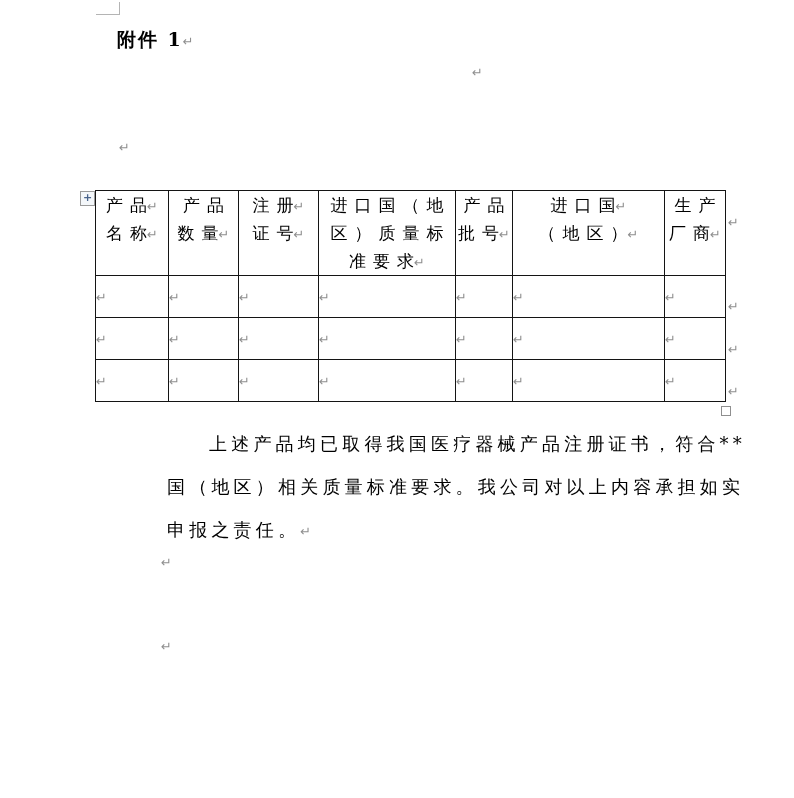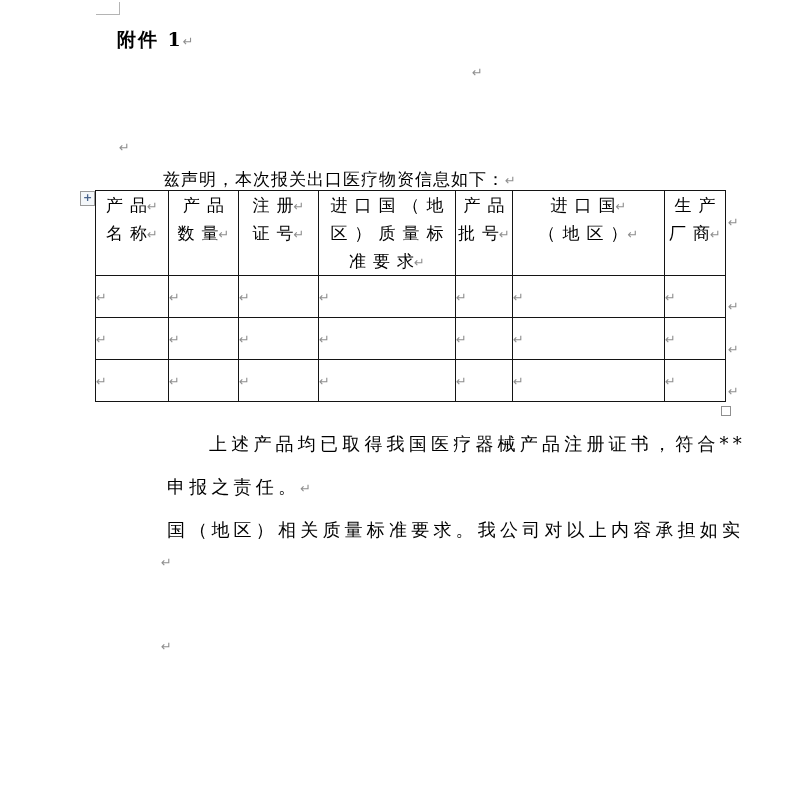--- a/index.html
+++ b/index.html
@@ -65,21 +65,20 @@
 
   <div class="abs corner-mark"></div>
 
   <div class="abs attachment"><span>附件 1</span><span class="pilcrow">↵</span></div>
 
   <div class="abs pilcrow pretitle-mark">↵</div>
 
 
   <div class="abs pilcrow empty-mark-1">↵</div>
 
-  <div class="abs intro"><span>兹声明，本次报关出口医疗物资信息如下：</span><span class="pilcrow">↵</span></div>
 
   <div class="abs move-handle"><span>+</span></div>
 
   <table class="decl">
     <colgroup>
       <col style="width:73px">
       <col style="width:70px">
       <col style="width:80px">
       <col style="width:137px">
       <col style="width:57px">
@@ -150,22 +149,22 @@
 
   <div class="abs pilcrow rowend-0">↵</div>
   <div class="abs pilcrow rowend-1">↵</div>
   <div class="abs pilcrow rowend-2">↵</div>
   <div class="abs pilcrow rowend-3">↵</div>
 
   <div class="abs resize-handle"></div>
 
   <div class="abs body-par">
     <div class="line indent">上述产品均已取得我国医疗器械产品注册证书，符合**</div>
+    <div class="line">国（地区）相关质量标准要求。我公司对以上内容承担如实</div>
     <div class="line"><span>申报之责任。</span><span class="pilcrow">↵</span></div>
-    <div class="line">国（地区）相关质量标准要求。我公司对以上内容承担如实</div>
   </div>
 
   <div class="abs pilcrow empty-mark-2">↵</div>
 
 
   <div class="abs pilcrow empty-mark-3">↵</div>
   <div class="abs pilcrow empty-mark-4">↵</div>
 
 
   <div class="abs sig-date"><span>**年**月**日</span></div>

